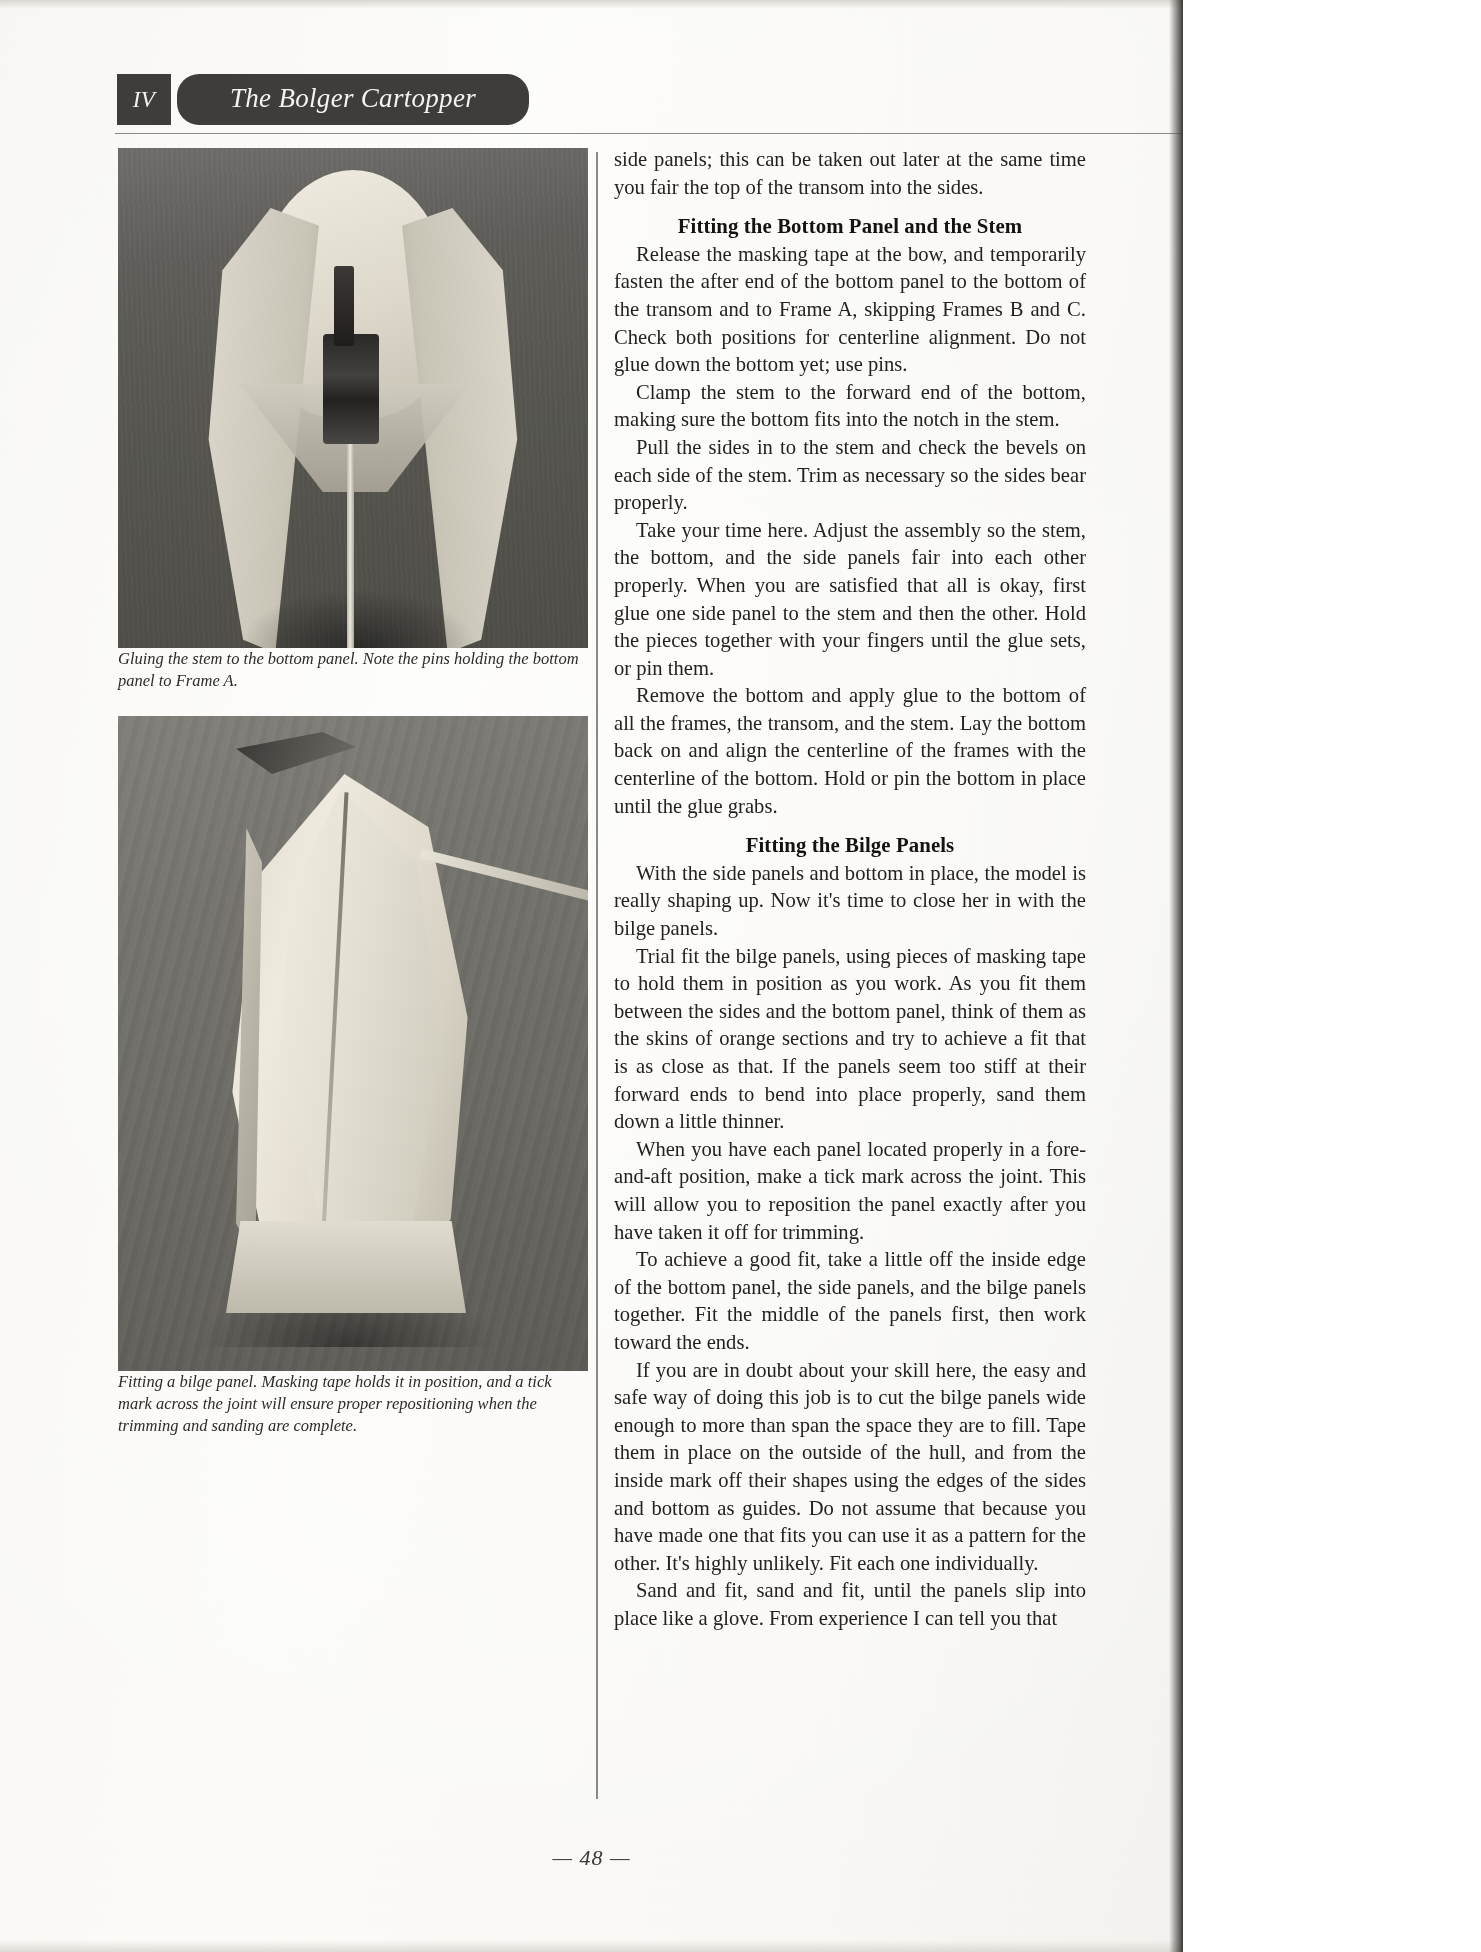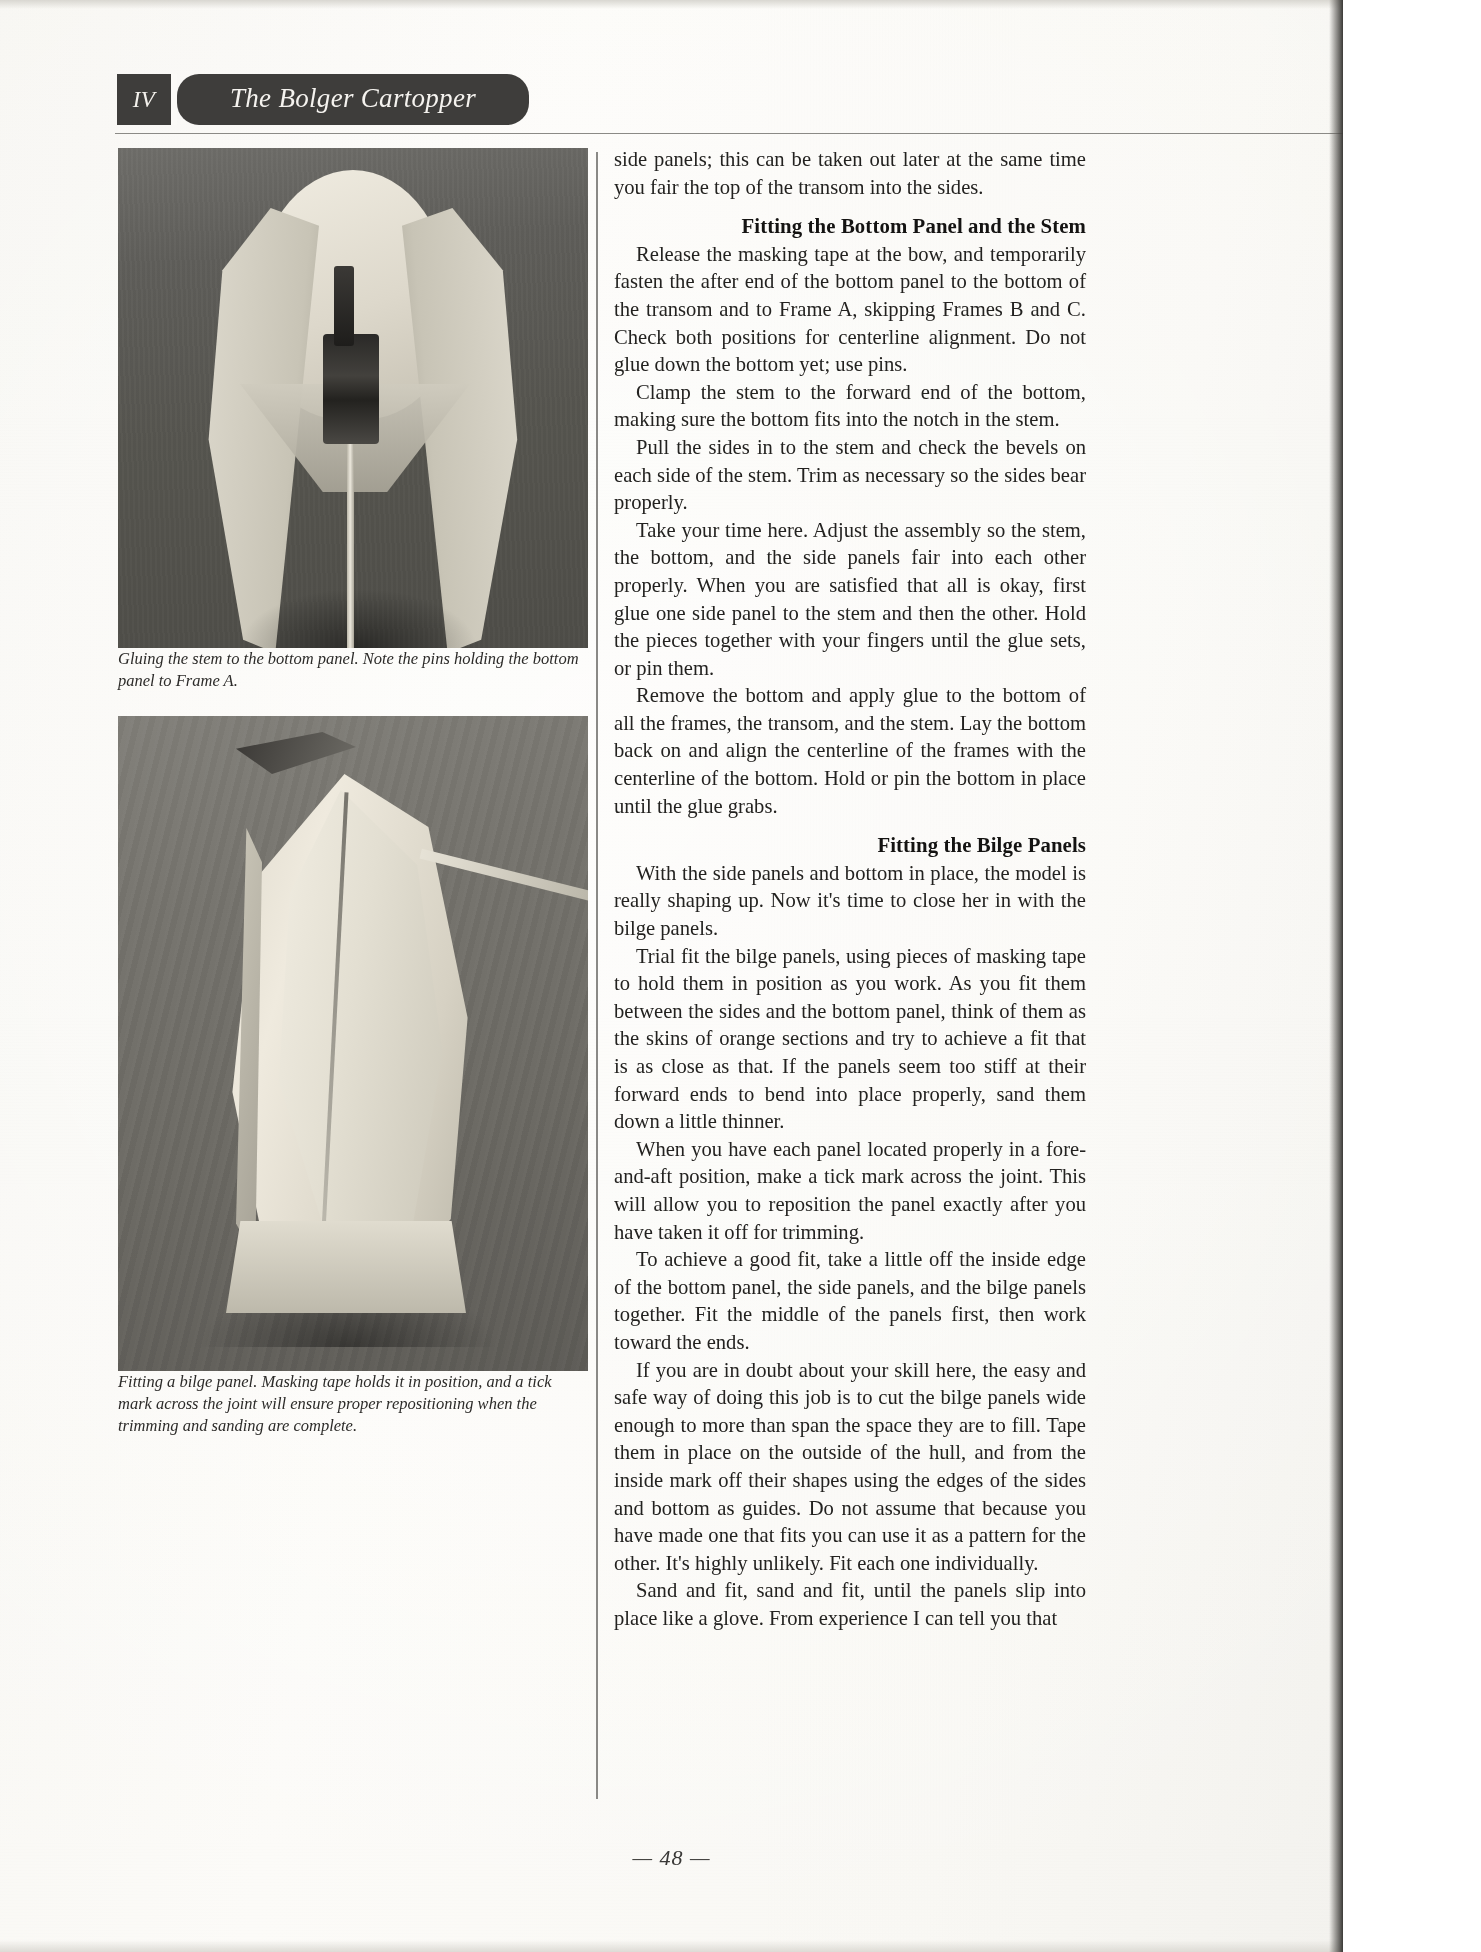--- a/index.html
+++ b/index.html
@@ -3,21 +3,21 @@
 <meta charset="utf-8">
 <title>The Bolger Cartopper — page 48</title>
 <style>
   html, body {
     margin: 0;
     padding: 0;
     background: #ffffff;
   }
   .page {
     position: relative;
-    width: 1343px;
+    width: 1183px;
     height: 1952px;
     background: #fbfaf7;
     overflow: hidden;
     font-family: "Liberation Serif", "DejaVu Serif", serif;
   }
 
   
   .paper-tint {
     position: absolute;
     inset: 0;
@@ -293,21 +293,21 @@
     text-justify: inter-word;
     hyphens: manual;
   }
   .body-text p {
     margin: 0;
     text-indent: 22px;
   }
   .body-text p.noindent { text-indent: 0; }
   .sec-head {
     margin: 0;
-    text-align: right;
+    text-align: center;
     font-weight: bold;
     font-size: 20.8px;
     line-height: 27.6px;
     padding-top: 11px;
     padding-bottom: 1px;
     color: #141312;
     letter-spacing: .1px;
   }
 
   .folio {

